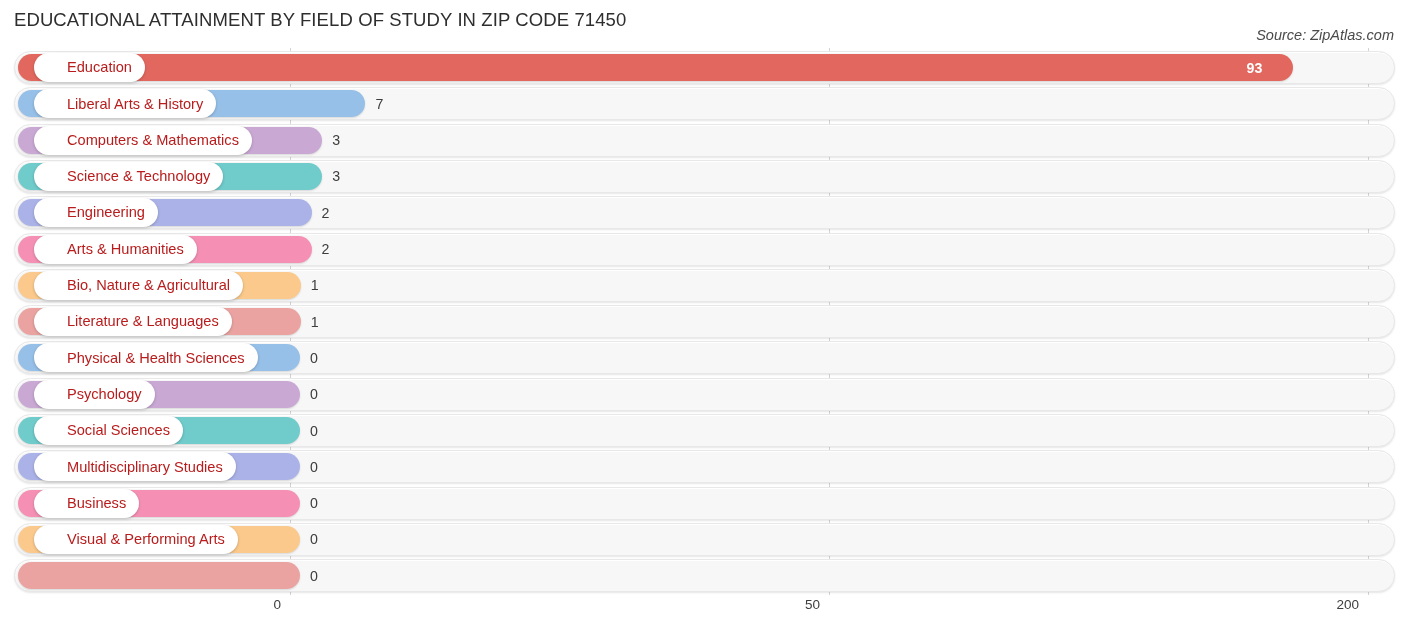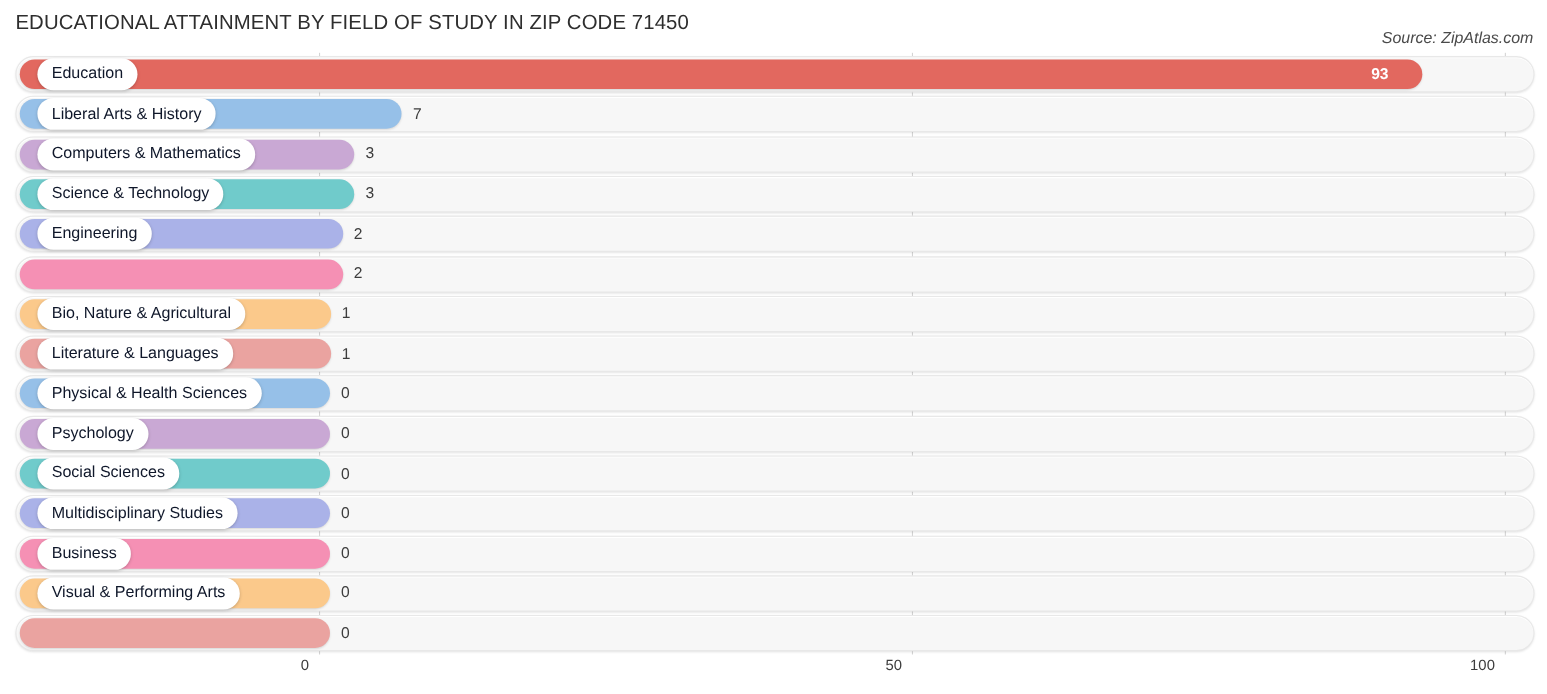--- a/index.html
+++ b/index.html
@@ -87,22 +87,23 @@
     background: #ffffff;
     border-radius: 15px;
     display: flex;
     align-items: center;
     padding: 0 13px 0 13px;
     box-shadow: 0 1px 3px rgba(0,0,0,0.22);
     white-space: nowrap;
   }
   .pill-label {
     font-size: 14.6px;
-    color: #0f172a;
+    color: #b91c1c;
     line-height: 1;
+    margin-left: 20px;
   }
   
   .value-out {
     position: absolute;
     top: 0; height: 33px;
     display: flex; align-items: center;
     font-size: 14.2px;
     color: #3d3d3d;
     white-space: nowrap;
   }
@@ -180,20 +181,23 @@
       <div class="track"></div>
       <div class="bar" style="width: 293.56px; background: rgb(170, 178, 232);"></div>
       <div class="pill">
         <span class="pill-label">Engineering</span>
       </div>
       <div class="value-out" style="left: 321.56px;">2</div>
     </div>
     <div class="row" style="top: 188.5px;">
       <div class="track"></div>
       <div class="bar" style="width: 293.56px; background: rgb(245, 144, 180);"></div>
+      <div class="pill">
+        <span class="pill-label">Arts &amp; Humanities</span>
+      </div>
       <div class="value-out" style="left: 321.56px;">2</div>
     </div>
     <div class="row" style="top: 224.8px;">
       <div class="track"></div>
       <div class="bar" style="width: 282.78px; background: rgb(251, 201, 139);"></div>
       <div class="pill">
         <span class="pill-label">Bio, Nature &amp; Agricultural</span>
       </div>
       <div class="value-out" style="left: 310.78px;">1</div>
     </div>
@@ -256,14 +260,14 @@
     <div class="row" style="top: 515.2px;">
       <div class="track"></div>
       <div class="bar" style="width: 282px; background: rgb(234, 163, 160);"></div>
       <div class="value-out" style="left: 310px;">0</div>
     </div>
   </div>
 
 <div class="axis" id="axis">
     <div class="tick" style="left: 281px;">0</div>
     <div class="tick" style="left: 820px;">50</div>
-    <div class="tick" style="left: 1359px;">100</div>
+    <div class="tick" style="left: 1359px;">200</div>
   </div>
 
 </body></html>

